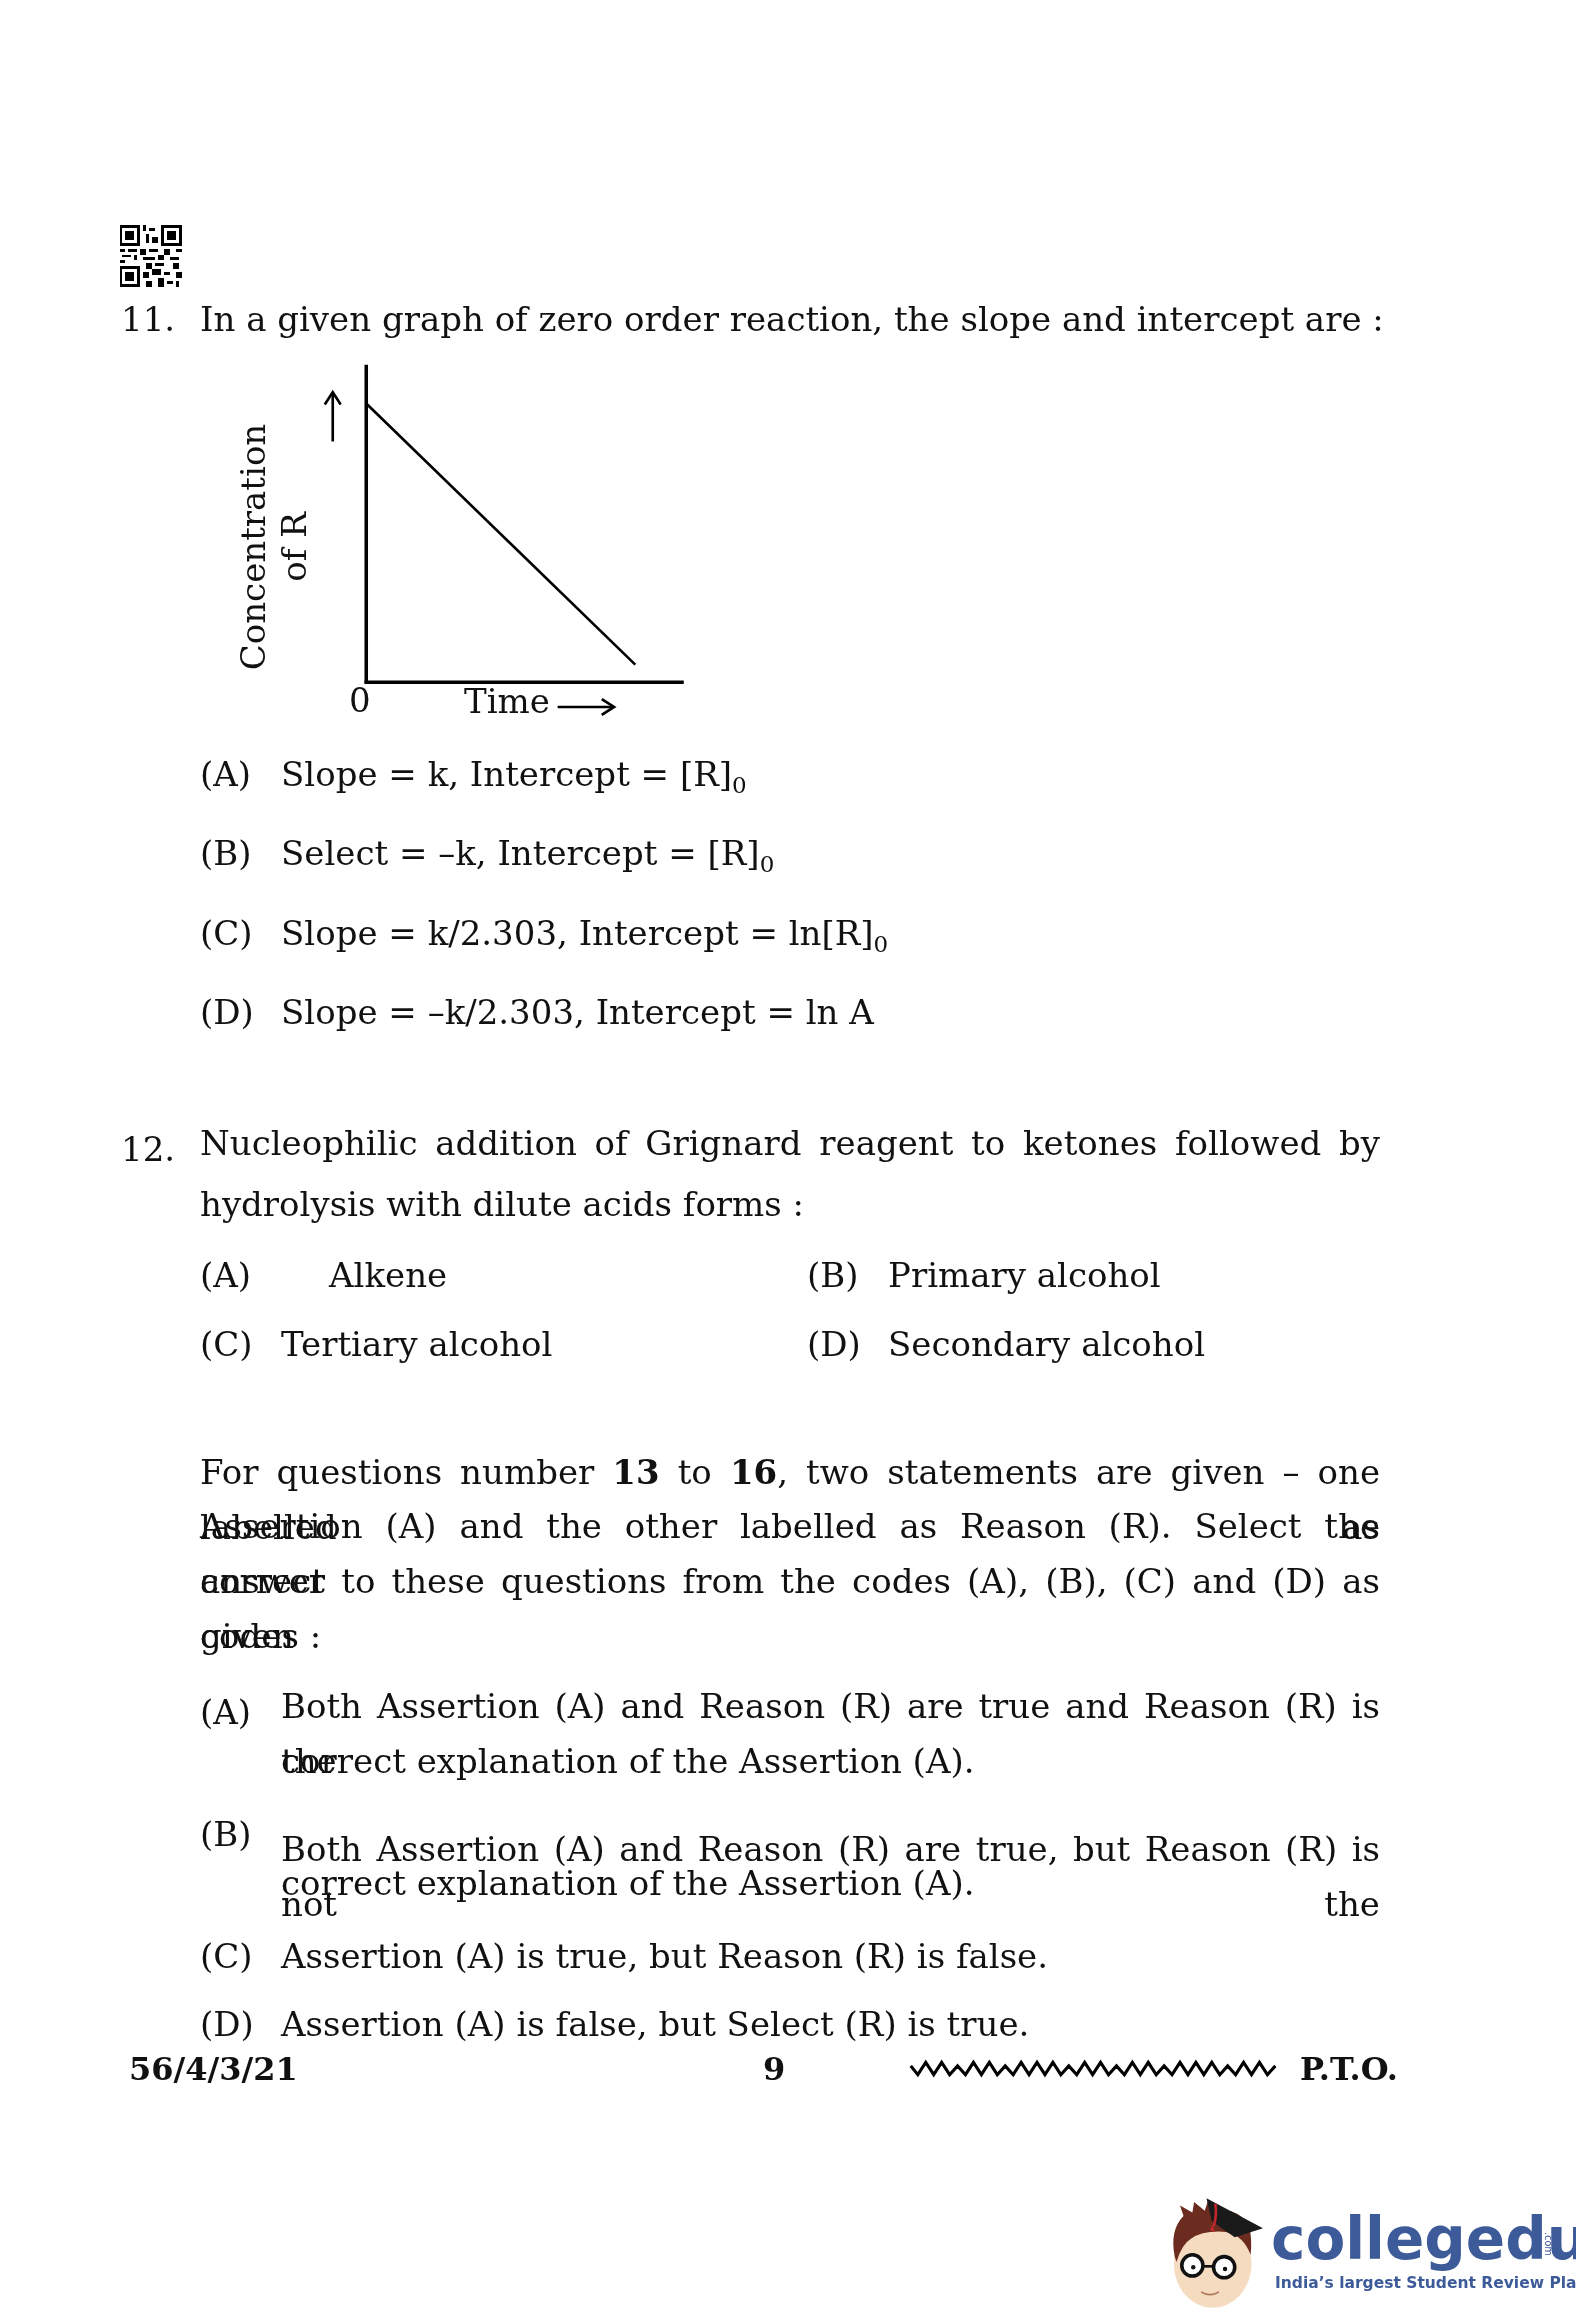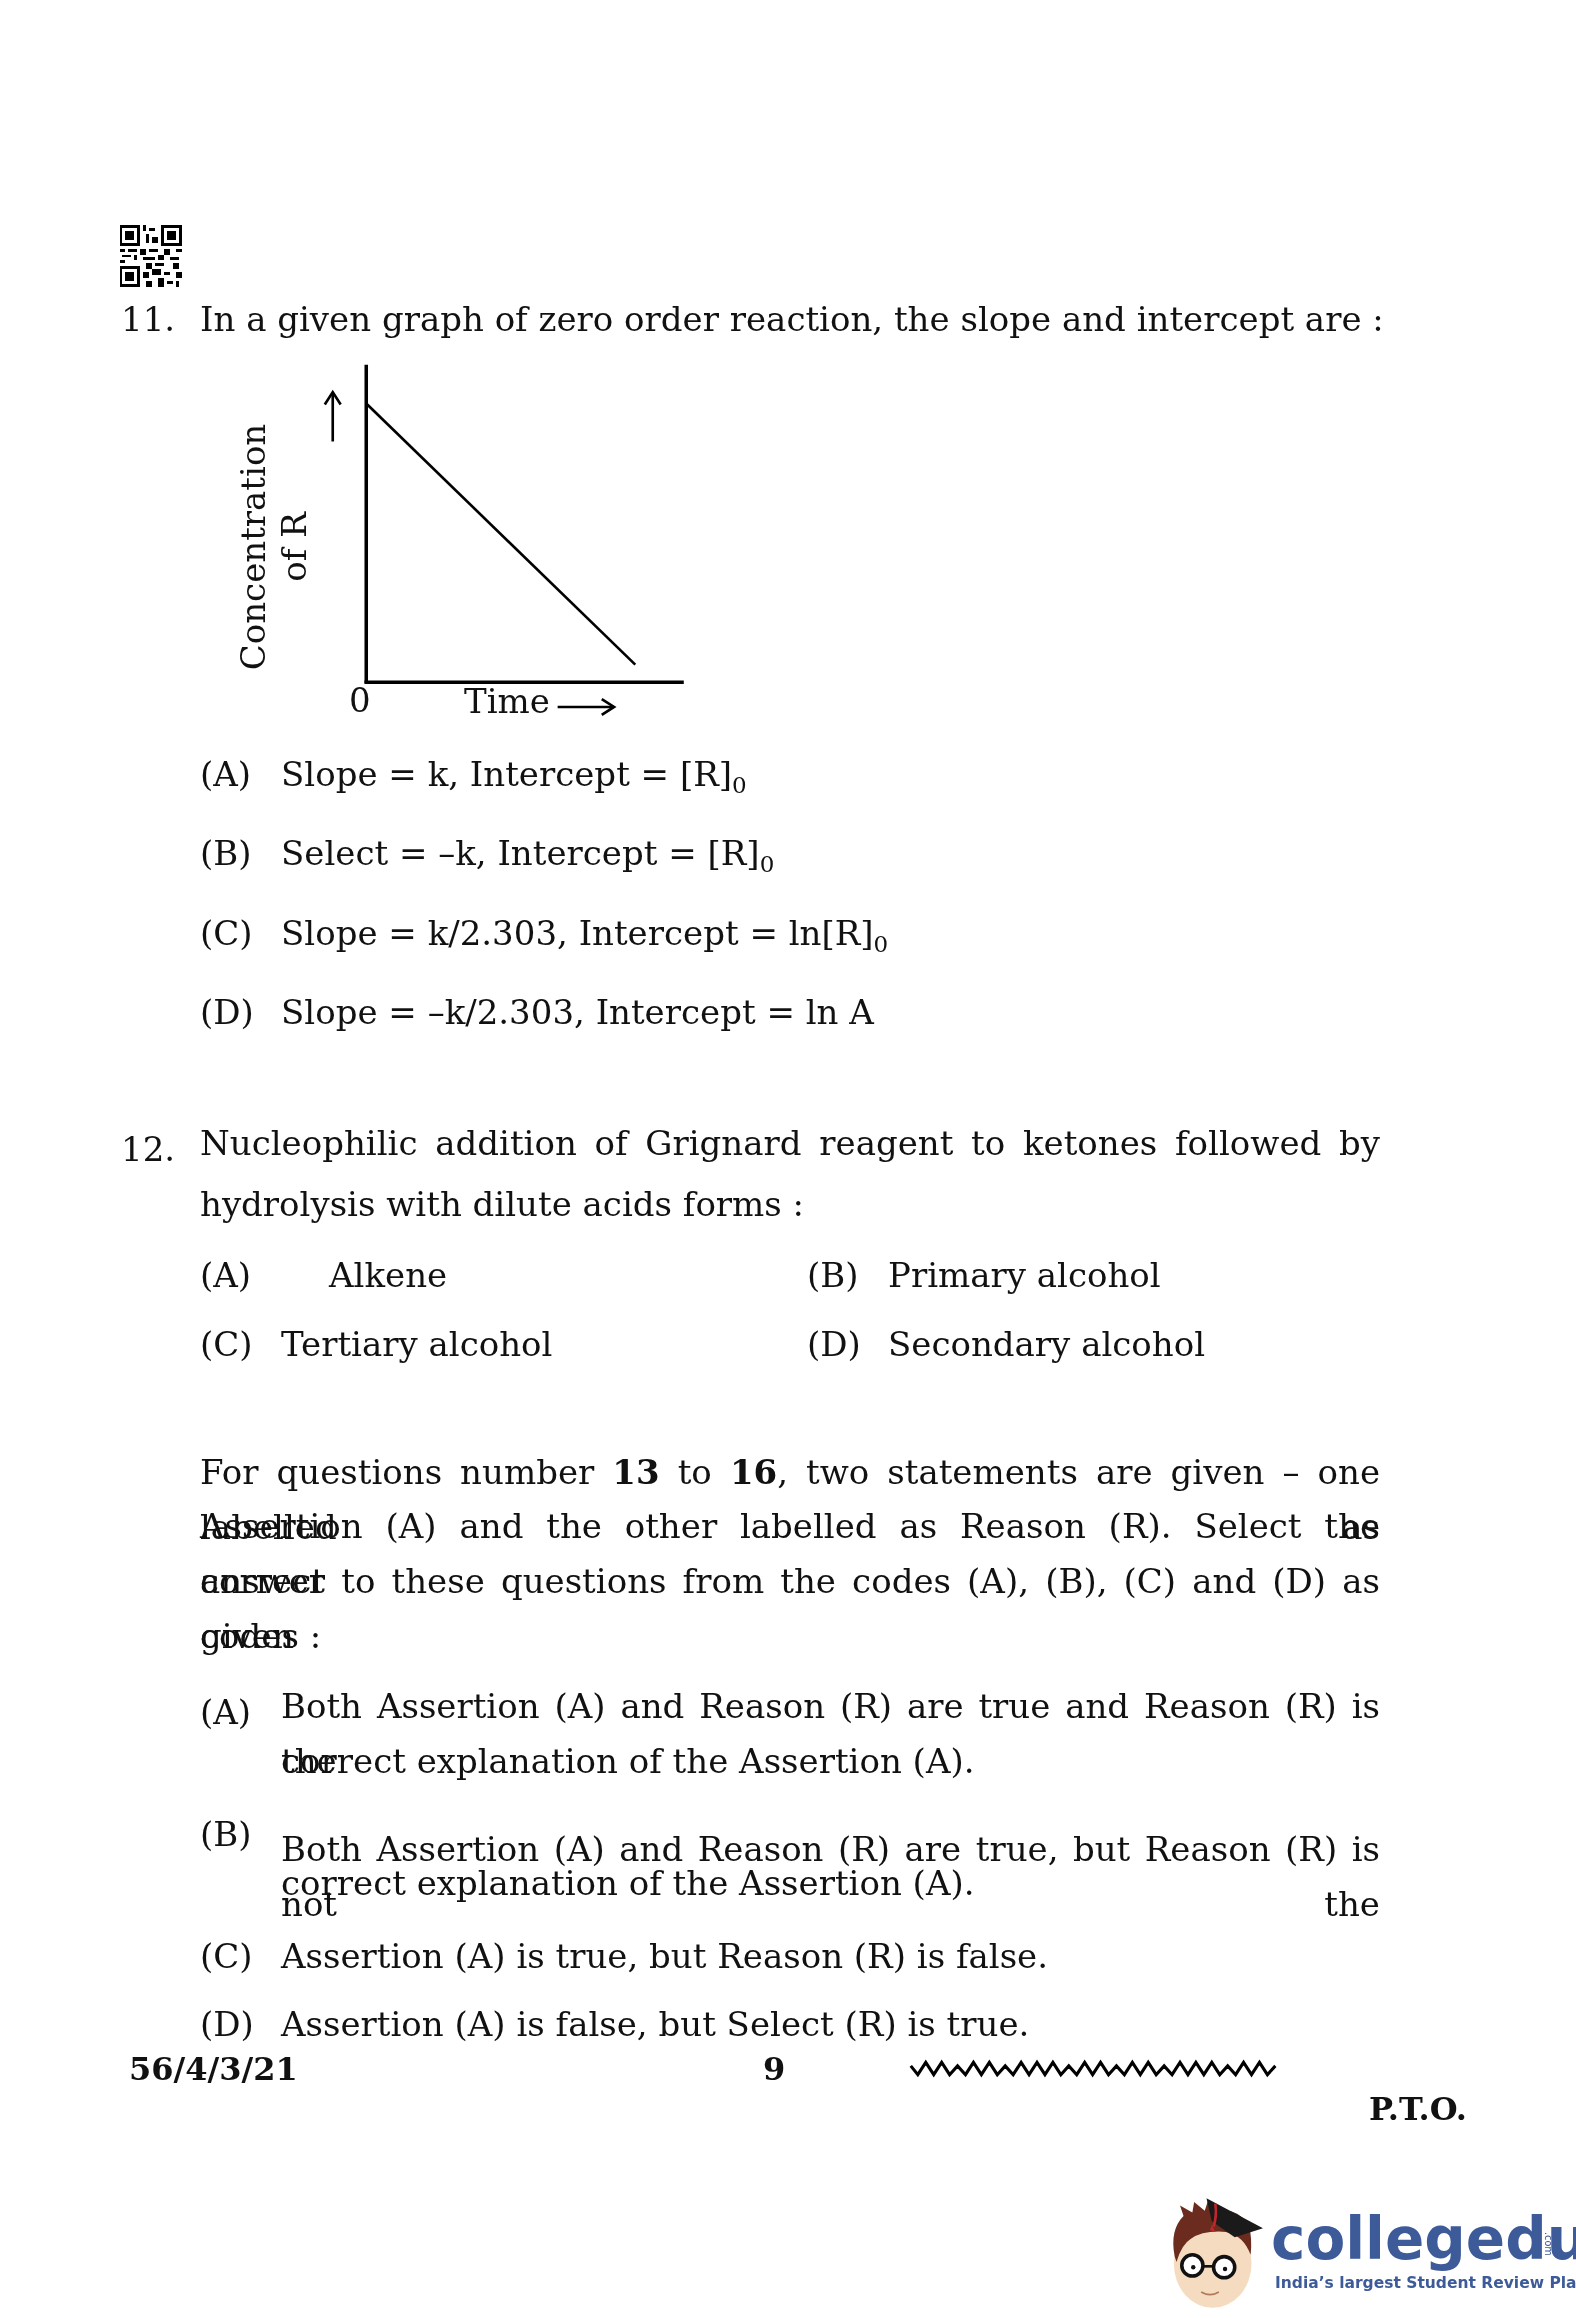--- a/index.html
+++ b/index.html
@@ -135,21 +135,21 @@
 
   <div class="t" style="left:200px; top:2007px;">(D)</div>
   <div class="t" style="left:281px; top:2007px;">Assertion (A) is false, but Select (R) is true.</div>
 </div>
 
 <div class="footer" style="left:121px; top:2050px;margin-left:8px;">56/4/3/21</div>
 <div class="footer" style="left:763px; top:2050px;">9</div>
 <svg style="position:absolute; left:909px; top:2057px;" width="369" height="23" viewBox="0 0 418 26">
   <polyline fill="none" stroke="#000" stroke-width="3.5" stroke-linejoin="miter" points="2,10 10,20 19,6 28,20 37,6 46,20 55,10 64,20 73,6 82,20 91,6 100,20 109,10 118,20 127,6 136,20 145,6 154,20 163,6 172,20 181,10 190,20 199,6 208,20 217,6 226,20 235,10 244,20 253,6 262,20 271,6 280,20 289,10 298,20 307,6 316,20 325,6 334,20 343,6 352,20 361,10 370,20 379,6 388,20 397,6 406,20 415,10"></polyline>
 </svg>
-<div class="footer" style="left:1369px; top:2050px;margin-top:40px;">P.T.O.</div>
+<div class="footer" style="left:1300px; top:2050px;">P.T.O.</div>
 
 <svg style="position:absolute; left:1164px; top:2186px;" width="115" height="128" viewBox="0 0 130 145">
   <ellipse cx="55" cy="88" rx="44" ry="50" fill="#f5dcc0"></ellipse>
   <path d="M12 80 Q6 50 22 34 L18 22 L32 30 L34 18 L46 28 L50 16 L58 30 Q80 22 96 44 Q100 60 98 78 Q90 56 70 52 Q44 50 30 60 Q20 66 14 86 Z" fill="#6b2b1e"></path>
   <path d="M48 14 L112 48 L80 58 L54 40 Z" fill="#1a1a1a"></path>
   <path d="M58 20 Q60 34 56 46" stroke="#c0272d" stroke-width="3" fill="none"></path>
   <path d="M54 44 L58 52 L52 50 Z" fill="#c0272d"></path>
   <circle cx="32" cy="90" r="12" fill="#fff" stroke="#111" stroke-width="4"></circle>
   <circle cx="68" cy="92" r="12" fill="#fff" stroke="#111" stroke-width="4"></circle>
   <line x1="44" y1="91" x2="56" y2="91" stroke="#111" stroke-width="3"></line>

